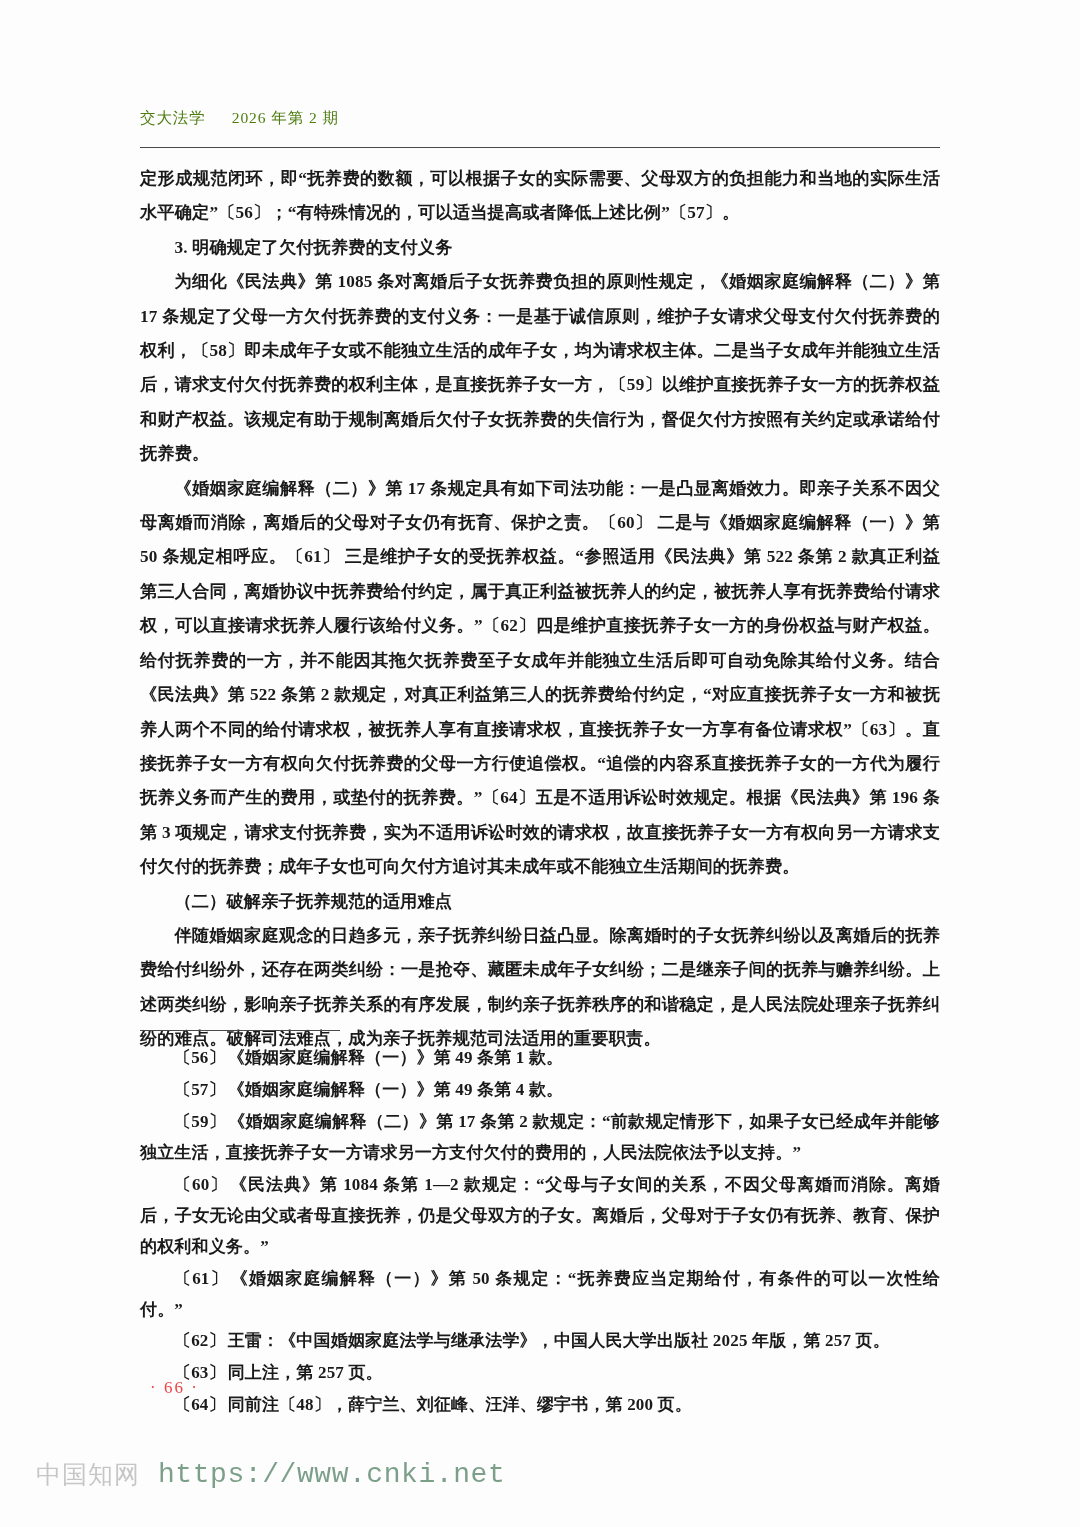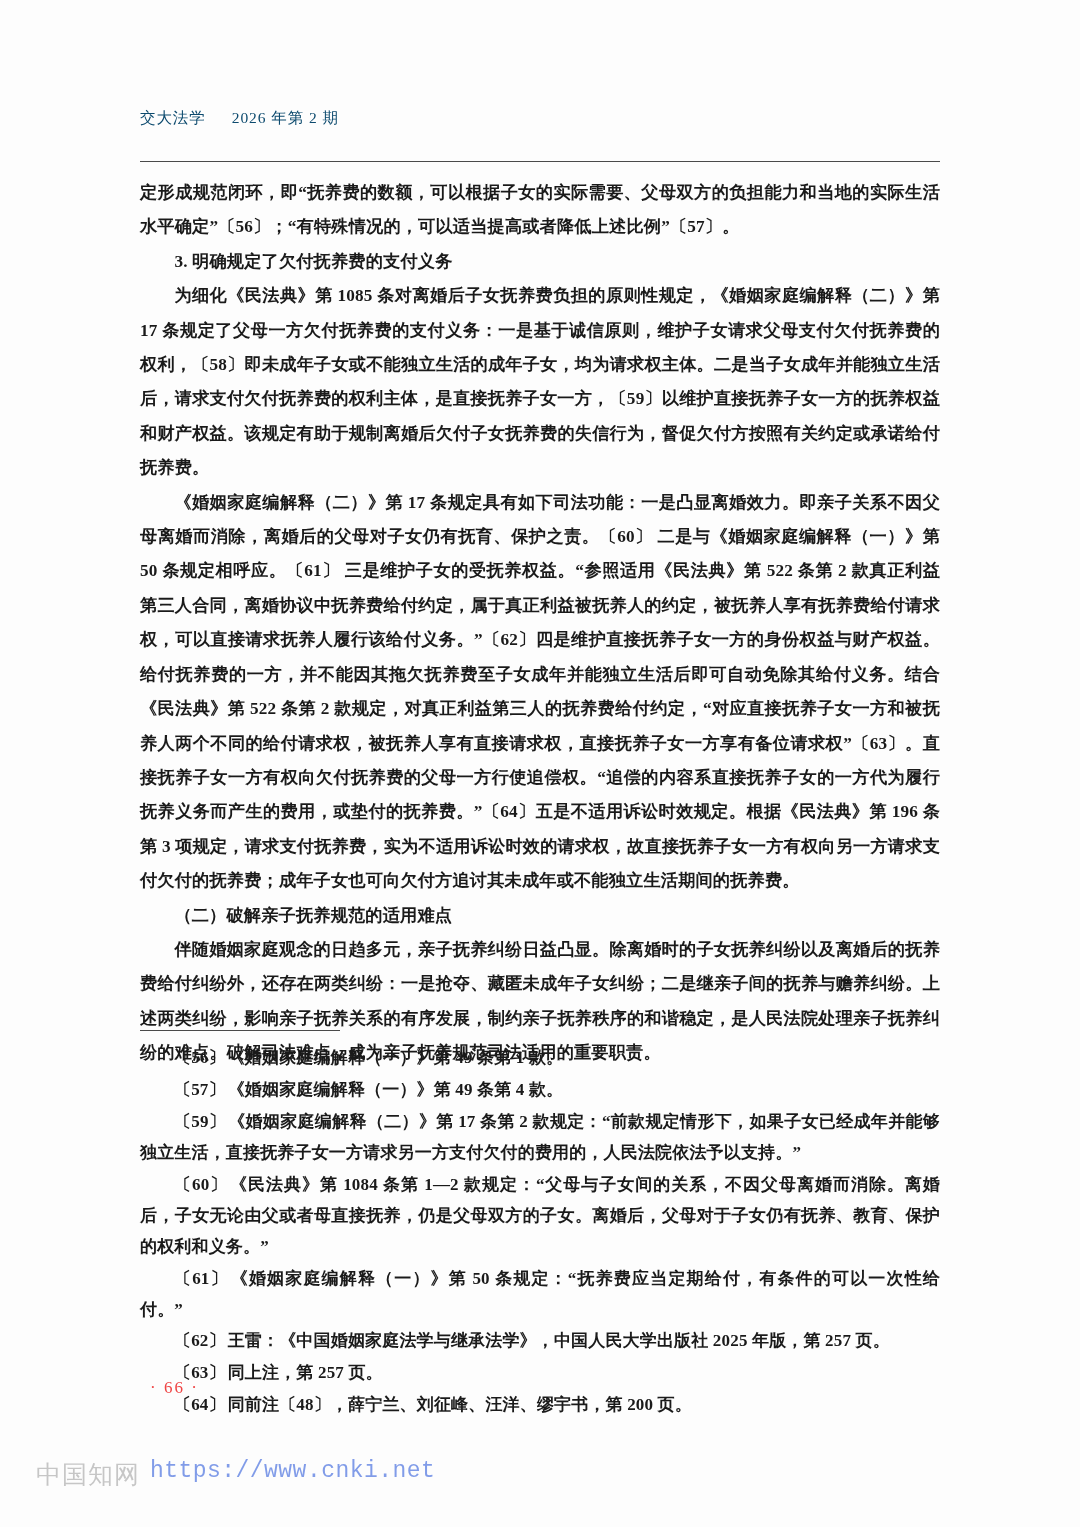--- a/index.html
+++ b/index.html
@@ -25,22 +25,22 @@
   }
   .content {
     position: absolute;
     left: 140px;
     top: 108px;
     width: 800px;
   }
   .header {
     font-size: 15.5px;
     letter-spacing: 0.06em;
-    color: #0c4a6e;
-    margin-bottom: 32px;
+    color: #4d7c0f;
+    margin-bottom: 18px;
     white-space: nowrap;
   }
   .header .journal {
     margin-right: 26px;
   }
   .rule {
     border: 0;
     border-top: 1px solid #4a4a4a;
     margin: 0 0 14px 0;
     width: 800px;
@@ -86,32 +86,33 @@
     top: 1378px;
     font-size: 17px;
     letter-spacing: 0.12em;
     color: #ef4444;
   }
   .watermark {
     position: absolute;
     left: 36px;
     top: 1458px;
     display: flex;
-    gap: 10px;
+    align-items: center;
+    gap: 18px;
     opacity: 0.55;
   }
   .wm-cn {
     font-size: 25px;
     color: #9a9a9a;
     letter-spacing: 0.04em;
     font-family: "Liberation Sans", sans-serif;
   }
   .wm-url {
-    font-size: 23px;
-    color: #1d4ed8;
+    font-size: 28px;
+    color: #14532d;
     font-family: "Liberation Mono", monospace;
     letter-spacing: 0.02em;
   }
 </style>
 </head>
 <body>
 
 <div class="page">
 
   <div class="content">

